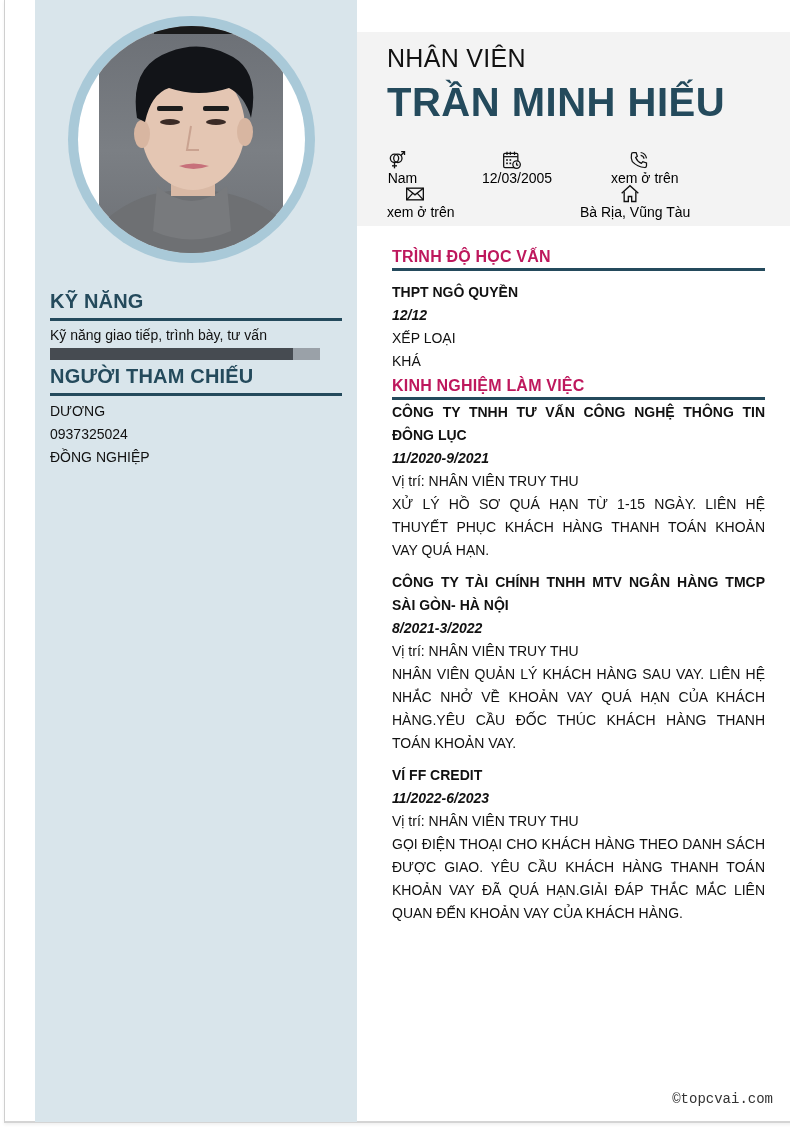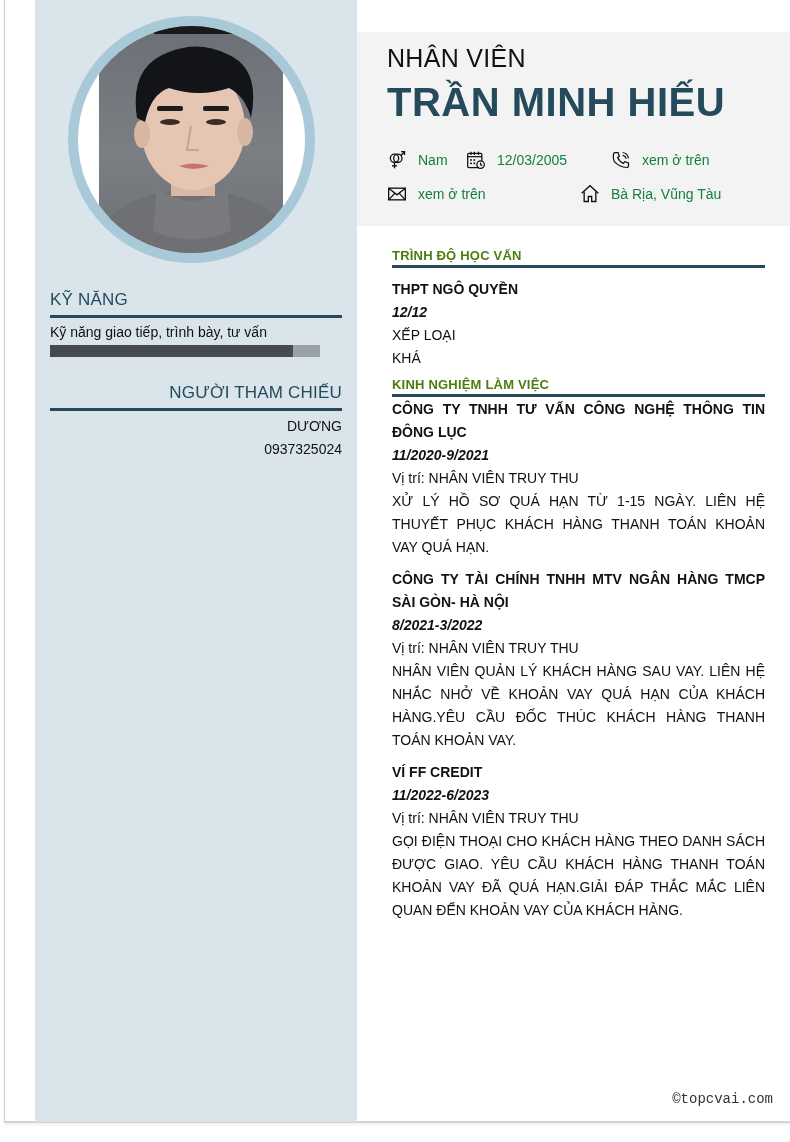--- a/index.html
+++ b/index.html
@@ -28,43 +28,43 @@
       border-radius: 50%; background: #ffffff; overflow: hidden;
     }
     .photo {
       position: absolute; left: 21px; top: 0; width: 184px; height: 227px;
       background: linear-gradient(180deg, #6c7076 0%, #7b7f84 55%, #6d7075 100%);
       overflow: hidden;
     }
 
     .side-section { position: absolute; left: 50px; width: 292px; }
     .side-title {
-      font-weight: normal; font-size: 17px; color: #244a5c; letter-spacing: 0.2px;
+      font-weight: bold; font-size: 20px; color: #244a5c; letter-spacing: 0.2px;
       padding-bottom: 5px; border-bottom: 3px solid #244a5c;
     }
     .side-text { font-size: 14px; color: #111; line-height: 23px; }
     .skill-track { margin-top: 2px; width: 270px; height: 12px; background: #9aa1a8; position: relative; }
     .skill-fill { position: absolute; left: 0; top: 0; height: 12px; background: #464b51; }
 
     .header-box {
       position: absolute; left: 357px; top: 32px; width: 484px; height: 194px;
       background: #f3f3f3;
     }
     .job-title {
       position: absolute; left: 30px; top: 12px; font-size: 25px; color: #111; letter-spacing: 0.3px;
     }
     .full-name {
       position: absolute; left: 30px; top: 48px; font-size: 40px; font-weight: bold; color: #244a5c; letter-spacing: 0.5px;
     }
-    .contact { position: absolute; display: flex; align-items: center; font-size: 14px; color: #15803d; }
+    .contact { position: absolute; display: flex; align-items: center; font-size: 14px; color: #000000; flex-direction: column; }
     .contact svg { width: 20px; height: 20px; margin-right: 11px; }
 
     .main { position: absolute; left: 392px; width: 373px; }
     .main-title {
-      font-weight: bold; font-size: 13px; color: #4d7c0f; padding-bottom: 2px;
+      font-weight: bold; font-size: 16px; color: #be185d; padding-bottom: 2px;
       border-bottom: 3px solid #244a5c; letter-spacing: 0.2px;
     }
     .line { font-size: 14px; line-height: 23px; color: #111; }
     .bold { font-weight: bold; }
     .ital { font-style: italic; font-weight: bold; }
     .justify { text-align: justify; }
     .entry { margin-bottom: 9px; }
 
     .watermark {
       position: absolute; right: 17px; top: 1091px;
@@ -112,45 +112,46 @@
 </div>
 
 <div class="side-section" style="top: 290px;">
   <div class="side-title">KỸ NĂNG</div>
   <div class="side-text" style="margin-top:3px; line-height:22px;">Kỹ năng giao tiếp, trình bày, tư vấn</div>
   <div class="skill-track">
     <div class="skill-fill" style="width: 90%;"></div>
   </div>
 </div>
 
-<div class="side-section" style="top: 383px; text-align: right;">
+<div class="side-section" style="top: 365px;">
   <div class="side-title">NGƯỜI THAM CHIẾU</div>
   <div style="margin-top:4px;">
     <div class="side-text">DƯƠNG</div>
     <div class="side-text">0937325024</div>
+    <div class="side-text">ĐỒNG NGHIỆP</div>
   </div>
 </div>
 
 <div class="header-box">
   <div class="job-title">NHÂN VIÊN</div>
   <div class="full-name">TRẦN MINH HIẾU</div>
 
   <div class="contact" style="left:30px; top:118px;">
     <svg viewBox="0 0 24 24" fill="none" stroke="#111" stroke-width="1.6">
       <circle cx="9" cy="10" r="5"></circle>
       <circle cx="13" cy="10" r="5"></circle>
       <line x1="9" y1="15" x2="9" y2="22"></line>
       <line x1="6" y1="19" x2="12" y2="19"></line>
       <line x1="16.5" y1="6.5" x2="21" y2="2"></line>
       <polyline points="17,2 21,2 21,6"></polyline>
     </svg>
     <span>Nam</span>
   </div>
 
-  <div class="contact" style="left:109px; top:118px;">
+  <div class="contact" style="left:125px; top:118px;">
     <svg viewBox="0 0 24 24" fill="none" stroke="#111" stroke-width="1.5">
       <rect x="2" y="4" width="17" height="17" rx="1.5"></rect>
       <line x1="2" y1="8" x2="19" y2="8"></line>
       <line x1="6" y1="2" x2="6" y2="6"></line>
       <line x1="10" y1="2" x2="10" y2="6"></line>
       <line x1="15" y1="2" x2="15" y2="6"></line>
       <circle cx="17.5" cy="17.5" r="4.5" fill="#f3f3f3"></circle>
       <polyline points="17.5,15 17.5,17.8 19.5,18.5"></polyline>
       <rect x="5" y="11" width="2" height="2" fill="#111" stroke="none"></rect>
       <rect x="9" y="11" width="2" height="2" fill="#111" stroke="none"></rect>

